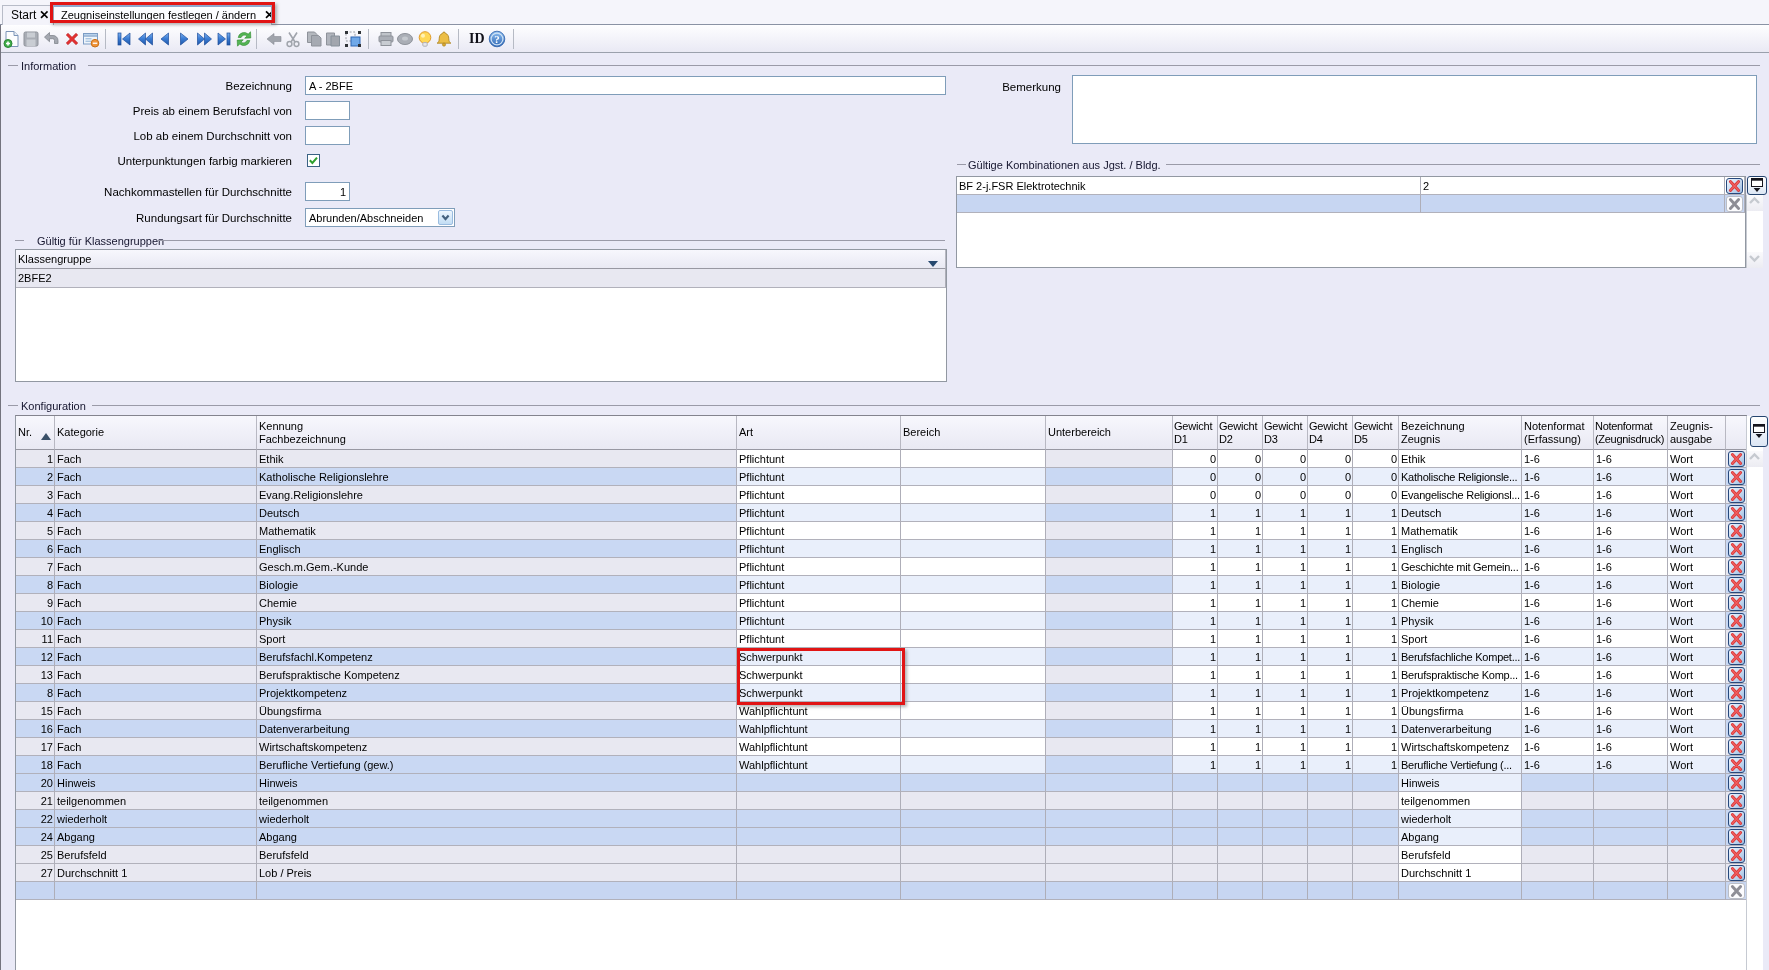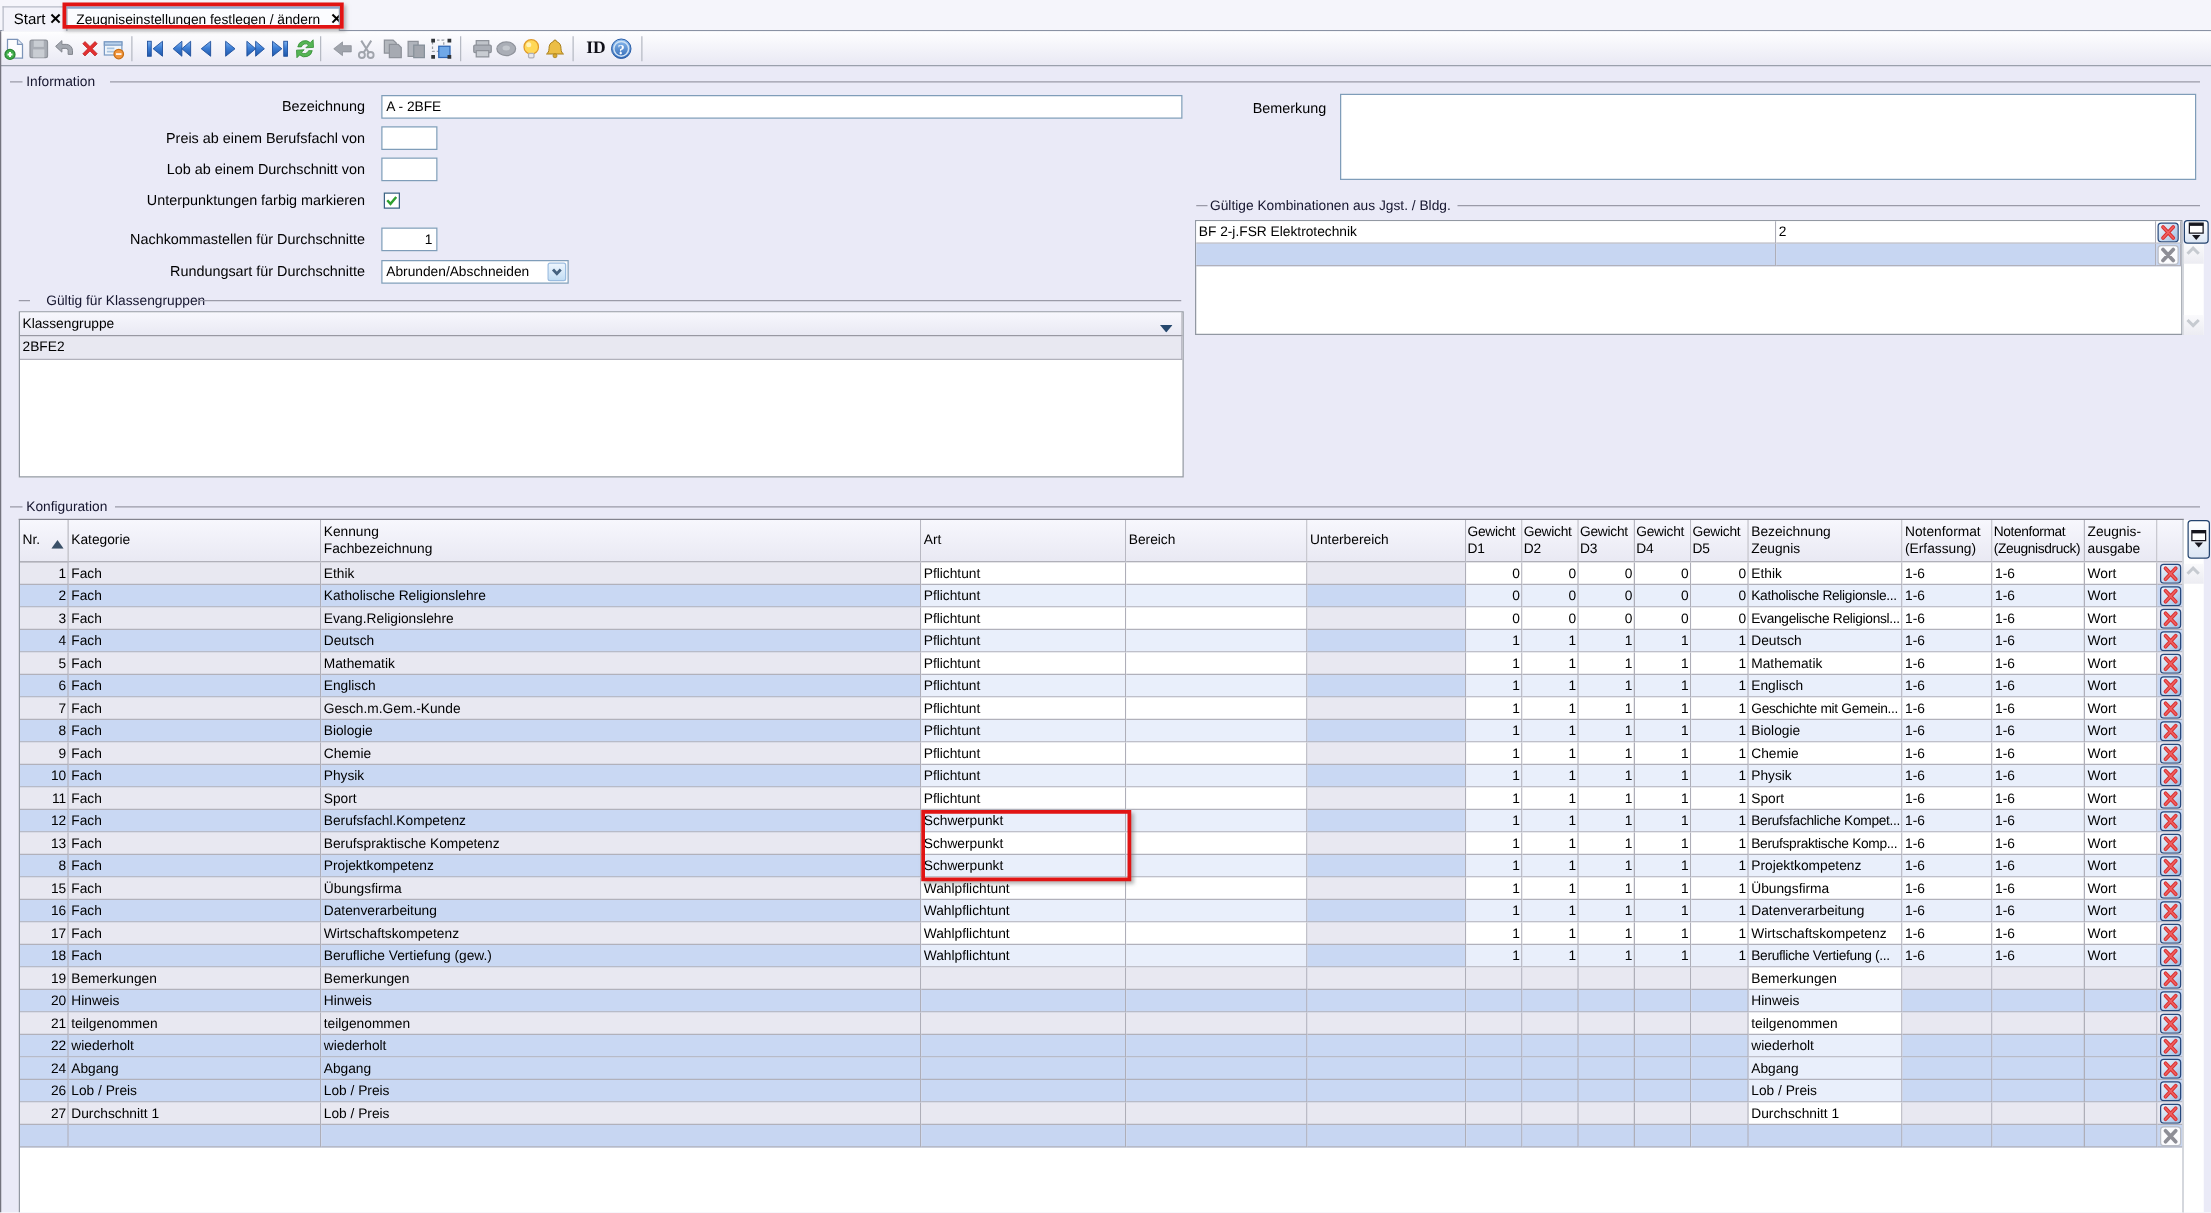--- a/index.html
+++ b/index.html
@@ -700,43 +700,20 @@
         <td class="eE">1-6</td>
         <td class="eE">Wort</td>
         <td class="eN" style="padding:0">
           <span class="xbtn"><svg width="15" height="14" viewBox="0 0 15 14">
               <path d="M3.4 2.6 L11.6 11.4 M11.6 2.6 L3.4 11.4" stroke="#D93030" stroke-width="3" stroke-linecap="round"></path>
               <path d="M3.4 2.6 L11.6 11.4 M11.6 2.6 L3.4 11.4" stroke="#F06060" stroke-width="1.4" stroke-linecap="round"></path>
             </svg></span>
         </td>
       </tr>
 <tr>
-        <td class="oN num">19</td>
-        <td class="oN">Bemerkungen</td>
-        <td class="oN">Bemerkungen</td>
-        <td class="oN"></td>
-        <td class="oN"></td>
-        <td class="oN"></td>
-        <td class="oN"></td>
-        <td class="oN"></td>
-        <td class="oN"></td>
-        <td class="oN"></td>
-        <td class="oN"></td>
-        <td class="oE">Bemerkungen</td>
-        <td class="oN"></td>
-        <td class="oN"></td>
-        <td class="oN"></td>
-        <td class="oN" style="padding:0">
-          <span class="xbtn"><svg width="15" height="14" viewBox="0 0 15 14">
-              <path d="M3.4 2.6 L11.6 11.4 M11.6 2.6 L3.4 11.4" stroke="#D93030" stroke-width="3" stroke-linecap="round"></path>
-              <path d="M3.4 2.6 L11.6 11.4 M11.6 2.6 L3.4 11.4" stroke="#F06060" stroke-width="1.4" stroke-linecap="round"></path>
-            </svg></span>
-        </td>
-      </tr>
-<tr>
         <td class="eN num">20</td>
         <td class="eN">Hinweis</td>
         <td class="eN">Hinweis</td>
         <td class="eN"></td>
         <td class="eN"></td>
         <td class="eN"></td>
         <td class="eN"></td>
         <td class="eN"></td>
         <td class="eN"></td>
         <td class="eN"></td>
@@ -815,36 +792,36 @@
         <td class="eN"></td>
         <td class="eN"></td>
         <td class="eN" style="padding:0">
           <span class="xbtn"><svg width="15" height="14" viewBox="0 0 15 14">
               <path d="M3.4 2.6 L11.6 11.4 M11.6 2.6 L3.4 11.4" stroke="#D93030" stroke-width="3" stroke-linecap="round"></path>
               <path d="M3.4 2.6 L11.6 11.4 M11.6 2.6 L3.4 11.4" stroke="#F06060" stroke-width="1.4" stroke-linecap="round"></path>
             </svg></span>
         </td>
       </tr>
 <tr>
-        <td class="eN num">26</td>
-        <td class="eN">Lob / Preis</td>
-        <td class="eN">Lob / Preis</td>
-        <td class="eN"></td>
-        <td class="eN"></td>
-        <td class="eN"></td>
-        <td class="eN"></td>
-        <td class="eN"></td>
-        <td class="eN"></td>
-        <td class="eN"></td>
-        <td class="eN"></td>
-        <td class="eE">Lob / Preis</td>
-        <td class="eN"></td>
-        <td class="eN"></td>
-        <td class="eN"></td>
-        <td class="eN" style="padding:0">
+        <td class="oN num">25</td>
+        <td class="oN">Berufsfeld</td>
+        <td class="oN">Berufsfeld</td>
+        <td class="oN"></td>
+        <td class="oN"></td>
+        <td class="oN"></td>
+        <td class="oN"></td>
+        <td class="oN"></td>
+        <td class="oN"></td>
+        <td class="oN"></td>
+        <td class="oN"></td>
+        <td class="oE">Berufsfeld</td>
+        <td class="oN"></td>
+        <td class="oN"></td>
+        <td class="oN"></td>
+        <td class="oN" style="padding:0">
           <span class="xbtn"><svg width="15" height="14" viewBox="0 0 15 14">
               <path d="M3.4 2.6 L11.6 11.4 M11.6 2.6 L3.4 11.4" stroke="#D93030" stroke-width="3" stroke-linecap="round"></path>
               <path d="M3.4 2.6 L11.6 11.4 M11.6 2.6 L3.4 11.4" stroke="#F06060" stroke-width="1.4" stroke-linecap="round"></path>
             </svg></span>
         </td>
       </tr>
 <tr>
         <td class="oN num">27</td>
         <td class="oN">Durchschnitt 1</td>
         <td class="oN">Lob / Preis</td>

